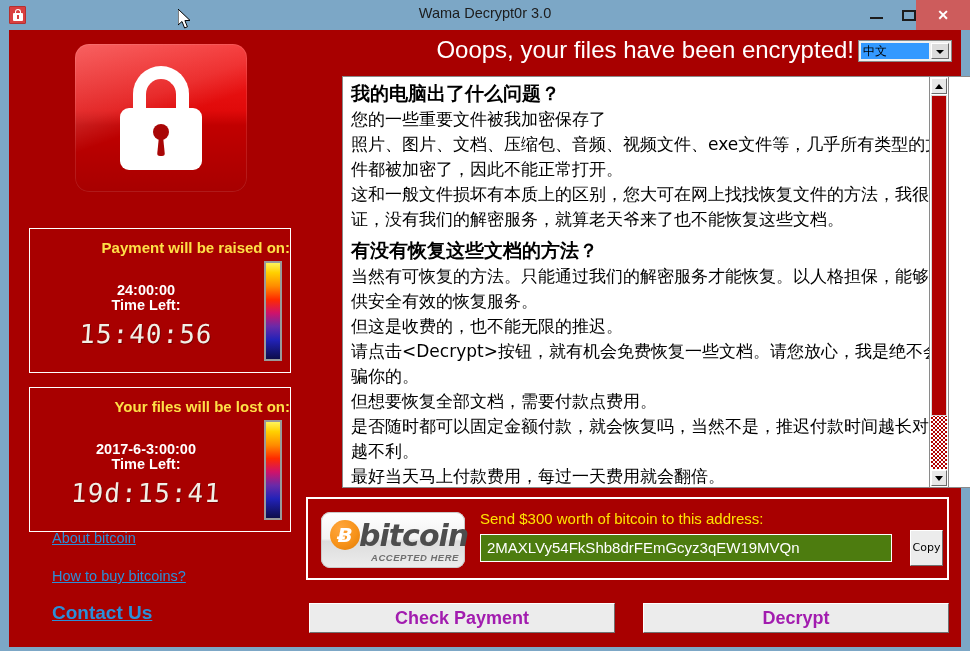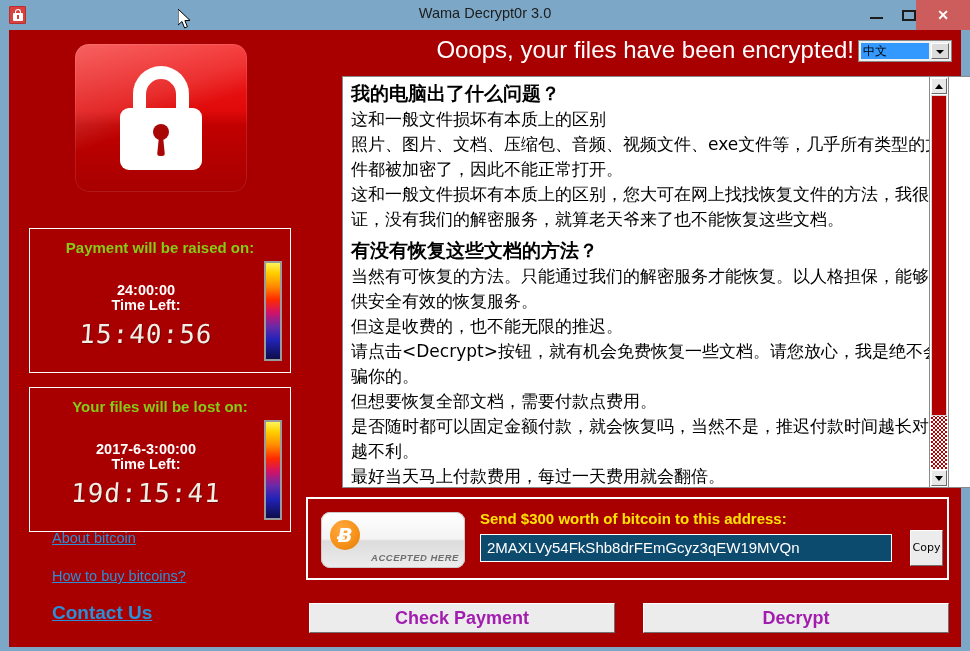--- a/index.html
+++ b/index.html
@@ -210,22 +210,22 @@
     position: absolute;
     border: 1px solid #ffffff;
     box-sizing: border-box;
   }
   #timer-box-1 { left: 20px; top: 198px; width: 262px; height: 145px; }
   #timer-box-2 { left: 20px; top: 357px; width: 262px; height: 145px; }
 
   .timer-title {
     position: absolute; left: 0; top: 10px;
     width: 100%;
-    text-align: center;
-    color: #84cc16;
+    text-align: right;
+    color: #fde047;
     font-size: 15px;
     font-weight: bold;
   }
   .timer-deadline {
     position: absolute; left: 0; top: 40px;
     width: 232px;
     text-align: center;
     color: #ffffff;
     font-size: 14.5px;
     font-weight: bold;
@@ -408,29 +408,29 @@
     font-style: italic;
     font-weight: bold;
     color: #6e6e6e;
     letter-spacing: 0.5px;
   }
   #btc-sendtext {
     position: absolute;
     left: 172px; top: 11px;
     color: #ffe400;
     font-size: 15px;
-    font-weight: bold;
+    font-weight: normal;
   }
   #btc-address {
     position: absolute;
     left: 172px; top: 35px;
     width: 412px; height: 28px;
     border: 1px solid #ffffff;
     box-sizing: border-box;
-    background: #0c4a6e;
+    background: #4d7c0f;
     color: #ffffff;
     font-size: 15px;
     line-height: 26px;
     padding-left: 6px;
     overflow: hidden;
     white-space: nowrap;
     cursor: text;
   }
   #btc-copy {
     position: absolute;
@@ -530,21 +530,21 @@
       <div class="grad-bar"></div>
     </div>
 
     <div class="sidelink" id="link-about">About bitcoin</div>
     <div class="sidelink" id="link-howto">How to buy bitcoins?</div>
     <div class="sidelink" id="link-contact">Contact Us</div>
 
     <div id="text-panel">
       <div id="text-inner">
           <h3>我的电脑出了什么问题？</h3>
-          <p>这和一般文件损坏有本质上的区别</p>
+          <p>您的一些重要文件被我加密保存了</p>
           <p>照片、图片、文档、压缩包、音频、视频文件、exe文件等，几乎所有类型的文件都被加密了，因此不能正常打开。</p>
           <p>这和一般文件损坏有本质上的区别，您大可在网上找找恢复文件的方法，我很保证，没有我们的解密服务，就算老天爷来了也不能恢复这些文档。</p>
           <h3>有没有恢复这些文档的方法？</h3>
           <p>当然有可恢复的方法。只能通过我们的解密服务才能恢复。以人格担保，能够提供安全有效的恢复服务。</p>
           <p>但这是收费的，也不能无限的推迟。</p>
           <p>请点击&lt;Decrypt&gt;按钮，就有机会免费恢复一些文档。请您放心，我是绝不会骗你的。</p>
           <p>但想要恢复全部文档，需要付款点费用。</p>
           <p>是否随时都可以固定金额付款，就会恢复吗，当然不是，推迟付款时间越长对你越不利。</p>
           <p>最好当天马上付款费用，每过一天费用就会翻倍。</p>
         </div>
@@ -556,20 +556,21 @@
         <div id="sb-thumb"></div>
       </div>
       <div class="sb-btn" id="sb-down"></div>
     </div>
 
     <div id="btc-panel">
       <div id="btc-logo">
         <div id="btc-coin">
           <div class="b-sym">Ƀ</div>
         </div>
+        <div id="btc-wordmark">bitcoin</div>
         <div id="btc-accepted">ACCEPTED HERE</div>
       </div>
       <div id="btc-sendtext">Send $300 worth of bitcoin to this address:</div>
       <div id="btc-address">2MAXLVy54FkShb8drFEmGcyz3qEW19MVQn</div>
       <div id="btc-copy">Copy</div>
     </div>
 
     <div class="big-btn" id="btn-check">Check Payment</div>
     <div class="big-btn" id="btn-decrypt">Decrypt</div>
 

